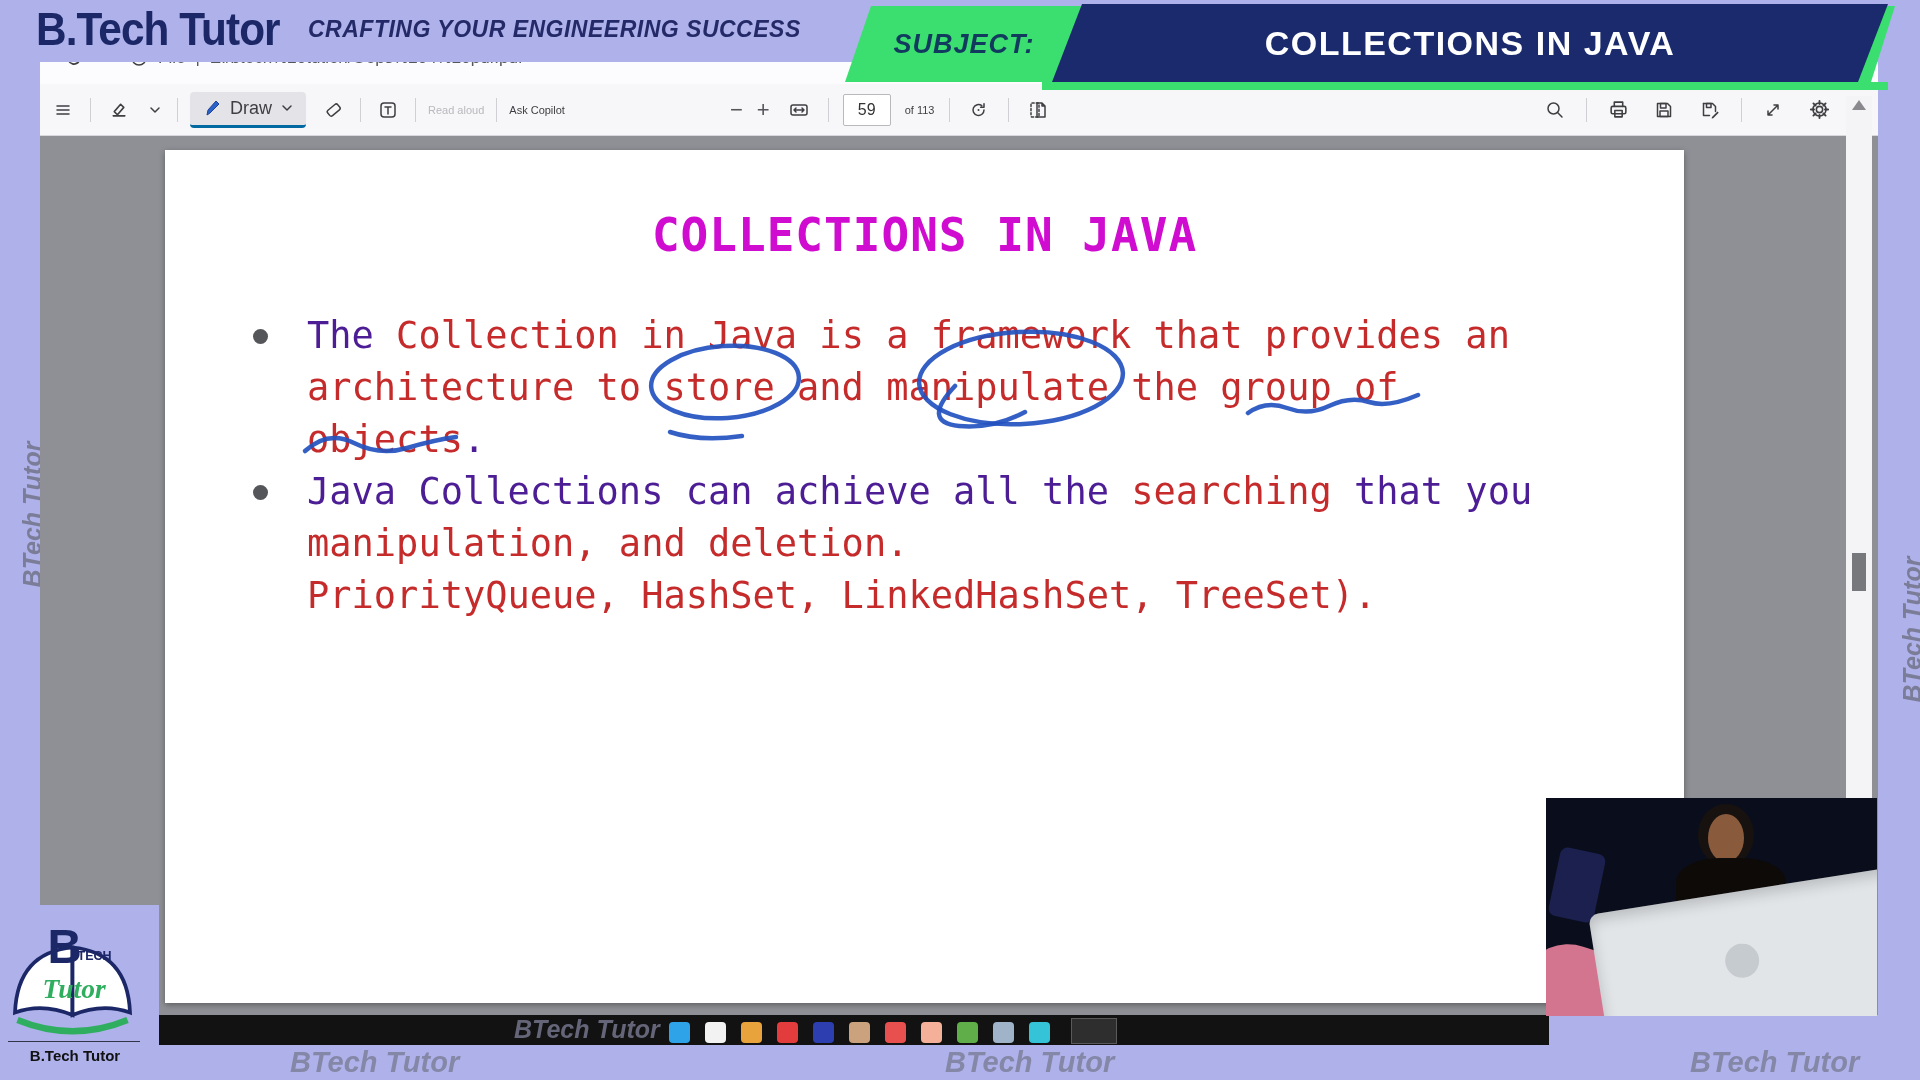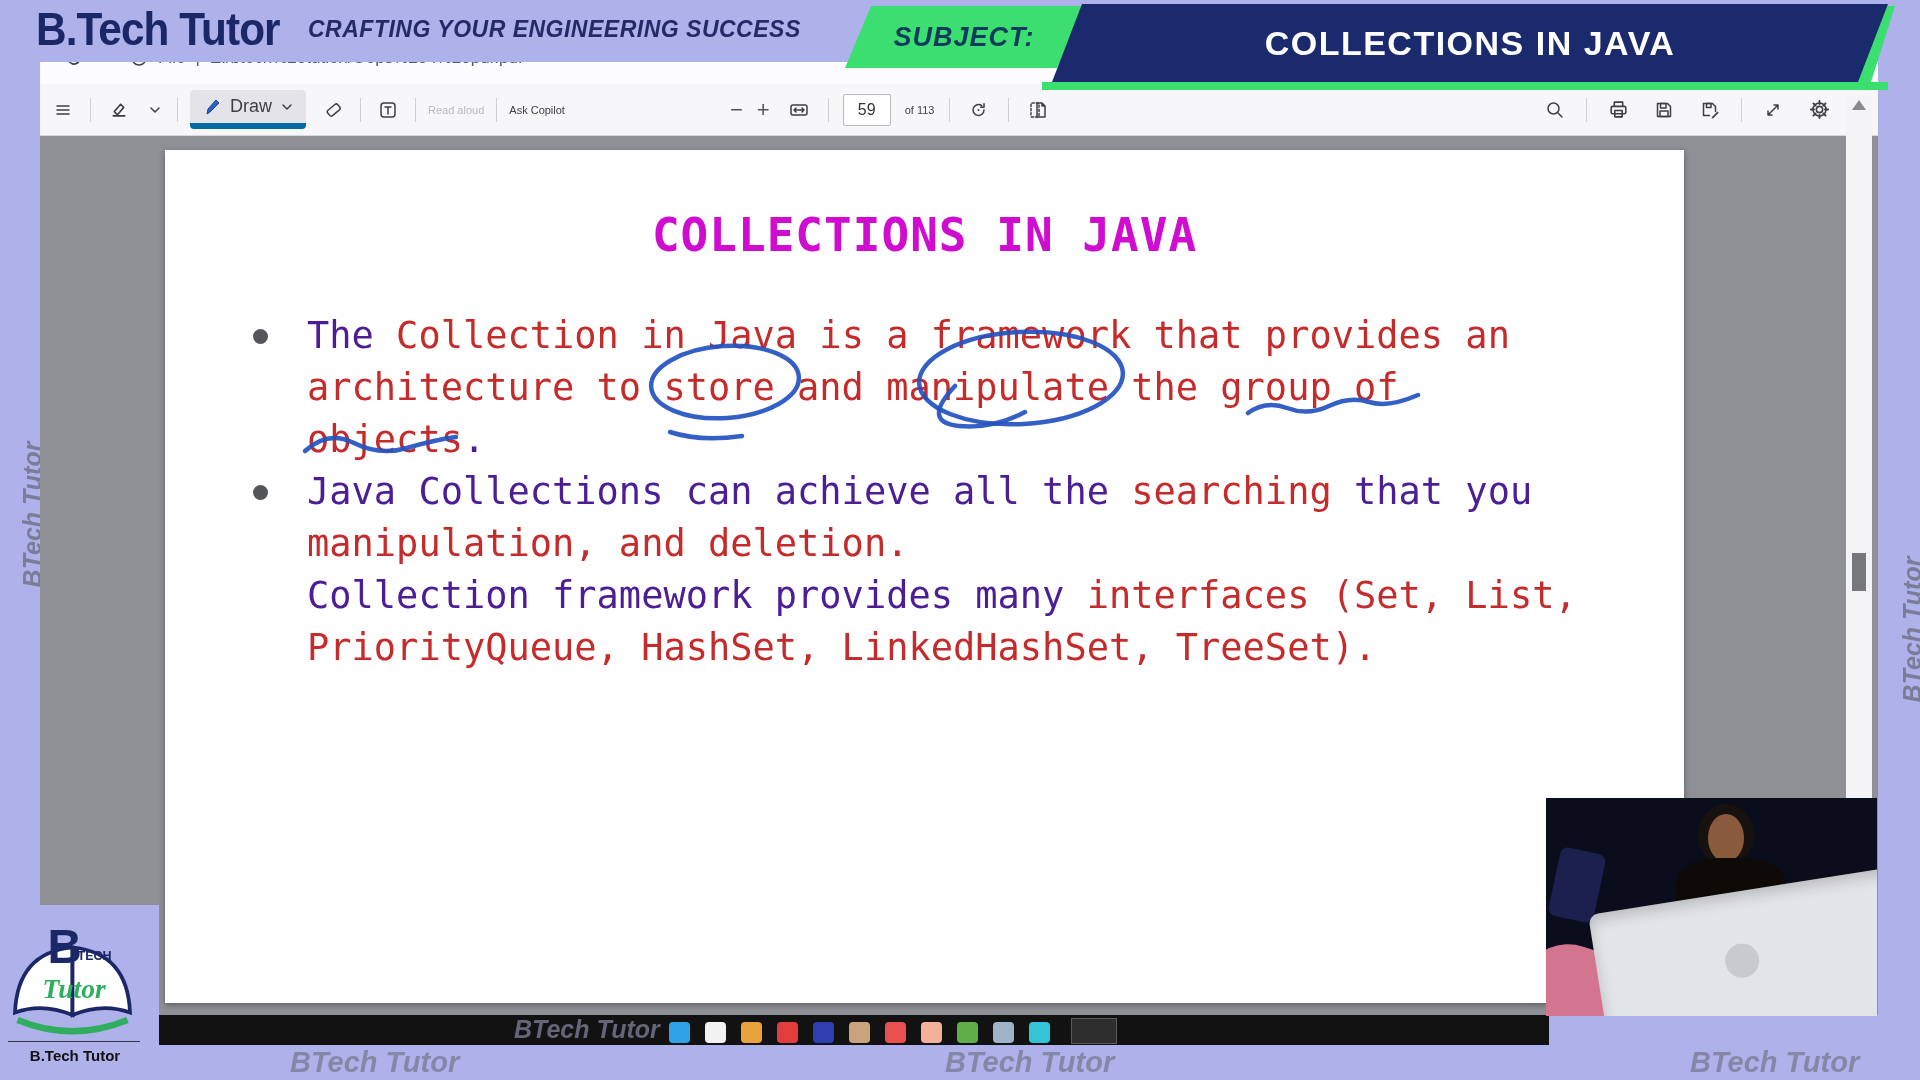--- a/index.html
+++ b/index.html
@@ -7,21 +7,21 @@
          font-family:"Liberation Sans",sans-serif;}
 
   
   .banner{position:absolute;left:0;top:0;width:1920px;height:62px;background:#aeb1ea;z-index:30;}
   .brand{position:absolute;left:36px;top:2px;font-size:46px;font-weight:bold;color:#1b2766;
          letter-spacing:-1px;transform:scaleX(.92);transform-origin:left;}
   .tagline{position:absolute;left:308px;top:16px;font-size:23px;font-weight:bold;font-style:italic;
            color:#232a67;letter-spacing:.5px;}
   .ribbon-green-cap{position:absolute;left:1845px;top:6px;width:50px;height:76px;background:#3bdf6f;
            clip-path:polygon(24px 0,100% 0,calc(100% - 24px) 100%,0 100%);z-index:31;}
-  .ribbon-green{position:absolute;left:845px;top:6px;width:238px;height:62px;background:#3bdf6f;
+  .ribbon-green{position:absolute;left:845px;top:6px;width:238px;height:76px;background:#3bdf6f;
            clip-path:polygon(26px 0,100% 0,calc(100% - 26px) 100%,0 100%);z-index:32;
            display:flex;align-items:center;justify-content:center;}
   .ribbon-green span{font-size:27px;font-weight:bold;font-style:italic;color:#123a5e;letter-spacing:1px;}
   .ribbon-navy{position:absolute;left:1052px;top:4px;width:836px;height:78px;background:#1a2a6d;
            clip-path:polygon(30px 0,100% 0,calc(100% - 30px) 100%,0 100%);z-index:33;
            display:flex;align-items:center;justify-content:center;}
   .ribbon-navy span{font-size:34px;font-weight:bold;color:#fff;letter-spacing:1.5px;}
   .ribbon-underbar{position:absolute;left:1042px;top:82px;width:846px;height:8px;background:#3bdf6f;z-index:31;}
 
   
@@ -32,21 +32,21 @@
   .toolbar{position:absolute;left:40px;top:84px;width:1838px;height:51px;background:#f7f7f9;
            border-bottom:1px solid #d8d8dc;z-index:10;display:flex;align-items:center;}
   .tb-left{display:flex;align-items:center;gap:12px;padding-left:8px;}
   .tb-center{position:absolute;left:690px;top:0;height:51px;display:flex;align-items:center;gap:14px;}
   .tb-right{position:absolute;right:44px;top:0;height:51px;display:flex;align-items:center;gap:16px;}
   .tbtn{display:flex;align-items:center;justify-content:center;width:30px;height:34px;color:#3f3f43;}
   .tsep{width:1px;height:24px;background:#cfcfd4;}
   .tlabel{font-size:11px;color:#3f3f43;}
   .tlabel.dim{color:#b9b9be;}
   .draw-btn{display:flex;align-items:center;gap:9px;background:#e4e4e8;border-radius:4px;
-            padding:6px 13px;border-bottom:6px solid #0369a1;}
+            padding:6px 13px;border-bottom:3px solid #0369a1;}
   .draw-btn .tlabel{font-size:18px;}
   .pagebox{width:46px;height:30px;background:#fff;border:1px solid #b9b9bd;border-radius:2px;
            display:flex;align-items:center;justify-content:center;font-size:16px;color:#333;}
   .zoomtxt{font-size:22px;color:#55555a;}
   svg.ic{stroke:#3f3f43;fill:none;stroke-width:1.5;stroke-linecap:round;stroke-linejoin:round;}
 
   
   .viewer{position:absolute;left:40px;top:135px;width:1838px;height:880px;background:#8f9095;z-index:5;}
   .page{position:absolute;left:125px;top:15px;width:1519px;height:853px;background:#ffffff;
         box-shadow:0 2px 6px rgba(0,0,0,.35);}
@@ -106,21 +106,20 @@
 
   <div class="viewer">
     <div class="page">
       <div class="slide-title">COLLECTIONS IN JAVA</div>
       <div class="bullets" id="bullets">
           <div class="sline"><span class="bdot"></span><span class="seg-g">The </span><span class="seg-r">Collection in Java is a framework that provides an</span></div>
           <div class="sline"><span class="seg-r">architecture to store and manipulate the group of</span></div>
           <div class="sline"><span class="seg-r">objects</span><span class="seg-g">.</span></div>
           <div class="sline"><span class="bdot"></span><span class="seg-g">Java Collections can achieve all the </span><span class="seg-r">searching</span><span class="seg-g"> that you</span></div>
           <div class="sline"><span class="seg-r">manipulation, and deletion.</span></div>
-          <div class="sline"><span class="seg-g">Collection framework provides many </span><span class="seg-r">interfaces (Set, List,</span></div>
           <div class="sline"><span class="seg-r">PriorityQueue, HashSet, LinkedHashSet, TreeSet).</span></div>
         </div>
       <svg class="inksvg" viewBox="0 0 1519 853">
         <ellipse cx="560" cy="232" rx="74" ry="36" transform="rotate(-4 560 232)"></ellipse>
         <path d="M505 282 q 30 10 72 4"></path>
         <ellipse cx="856" cy="228" rx="102" ry="46" transform="rotate(-3 856 228)"></ellipse>
         <path d="M790 236 q -34 36 4 40 q 34 3 66 -14"></path>
         <path d="M1083 263 q 18 -13 39 -5 t 42 -2 t 40 -4 t 49 -7"></path>
         <path d="M140 301 q 23 -21 49 -8 t 53 5 t 49 -11"></path>
       </svg>

